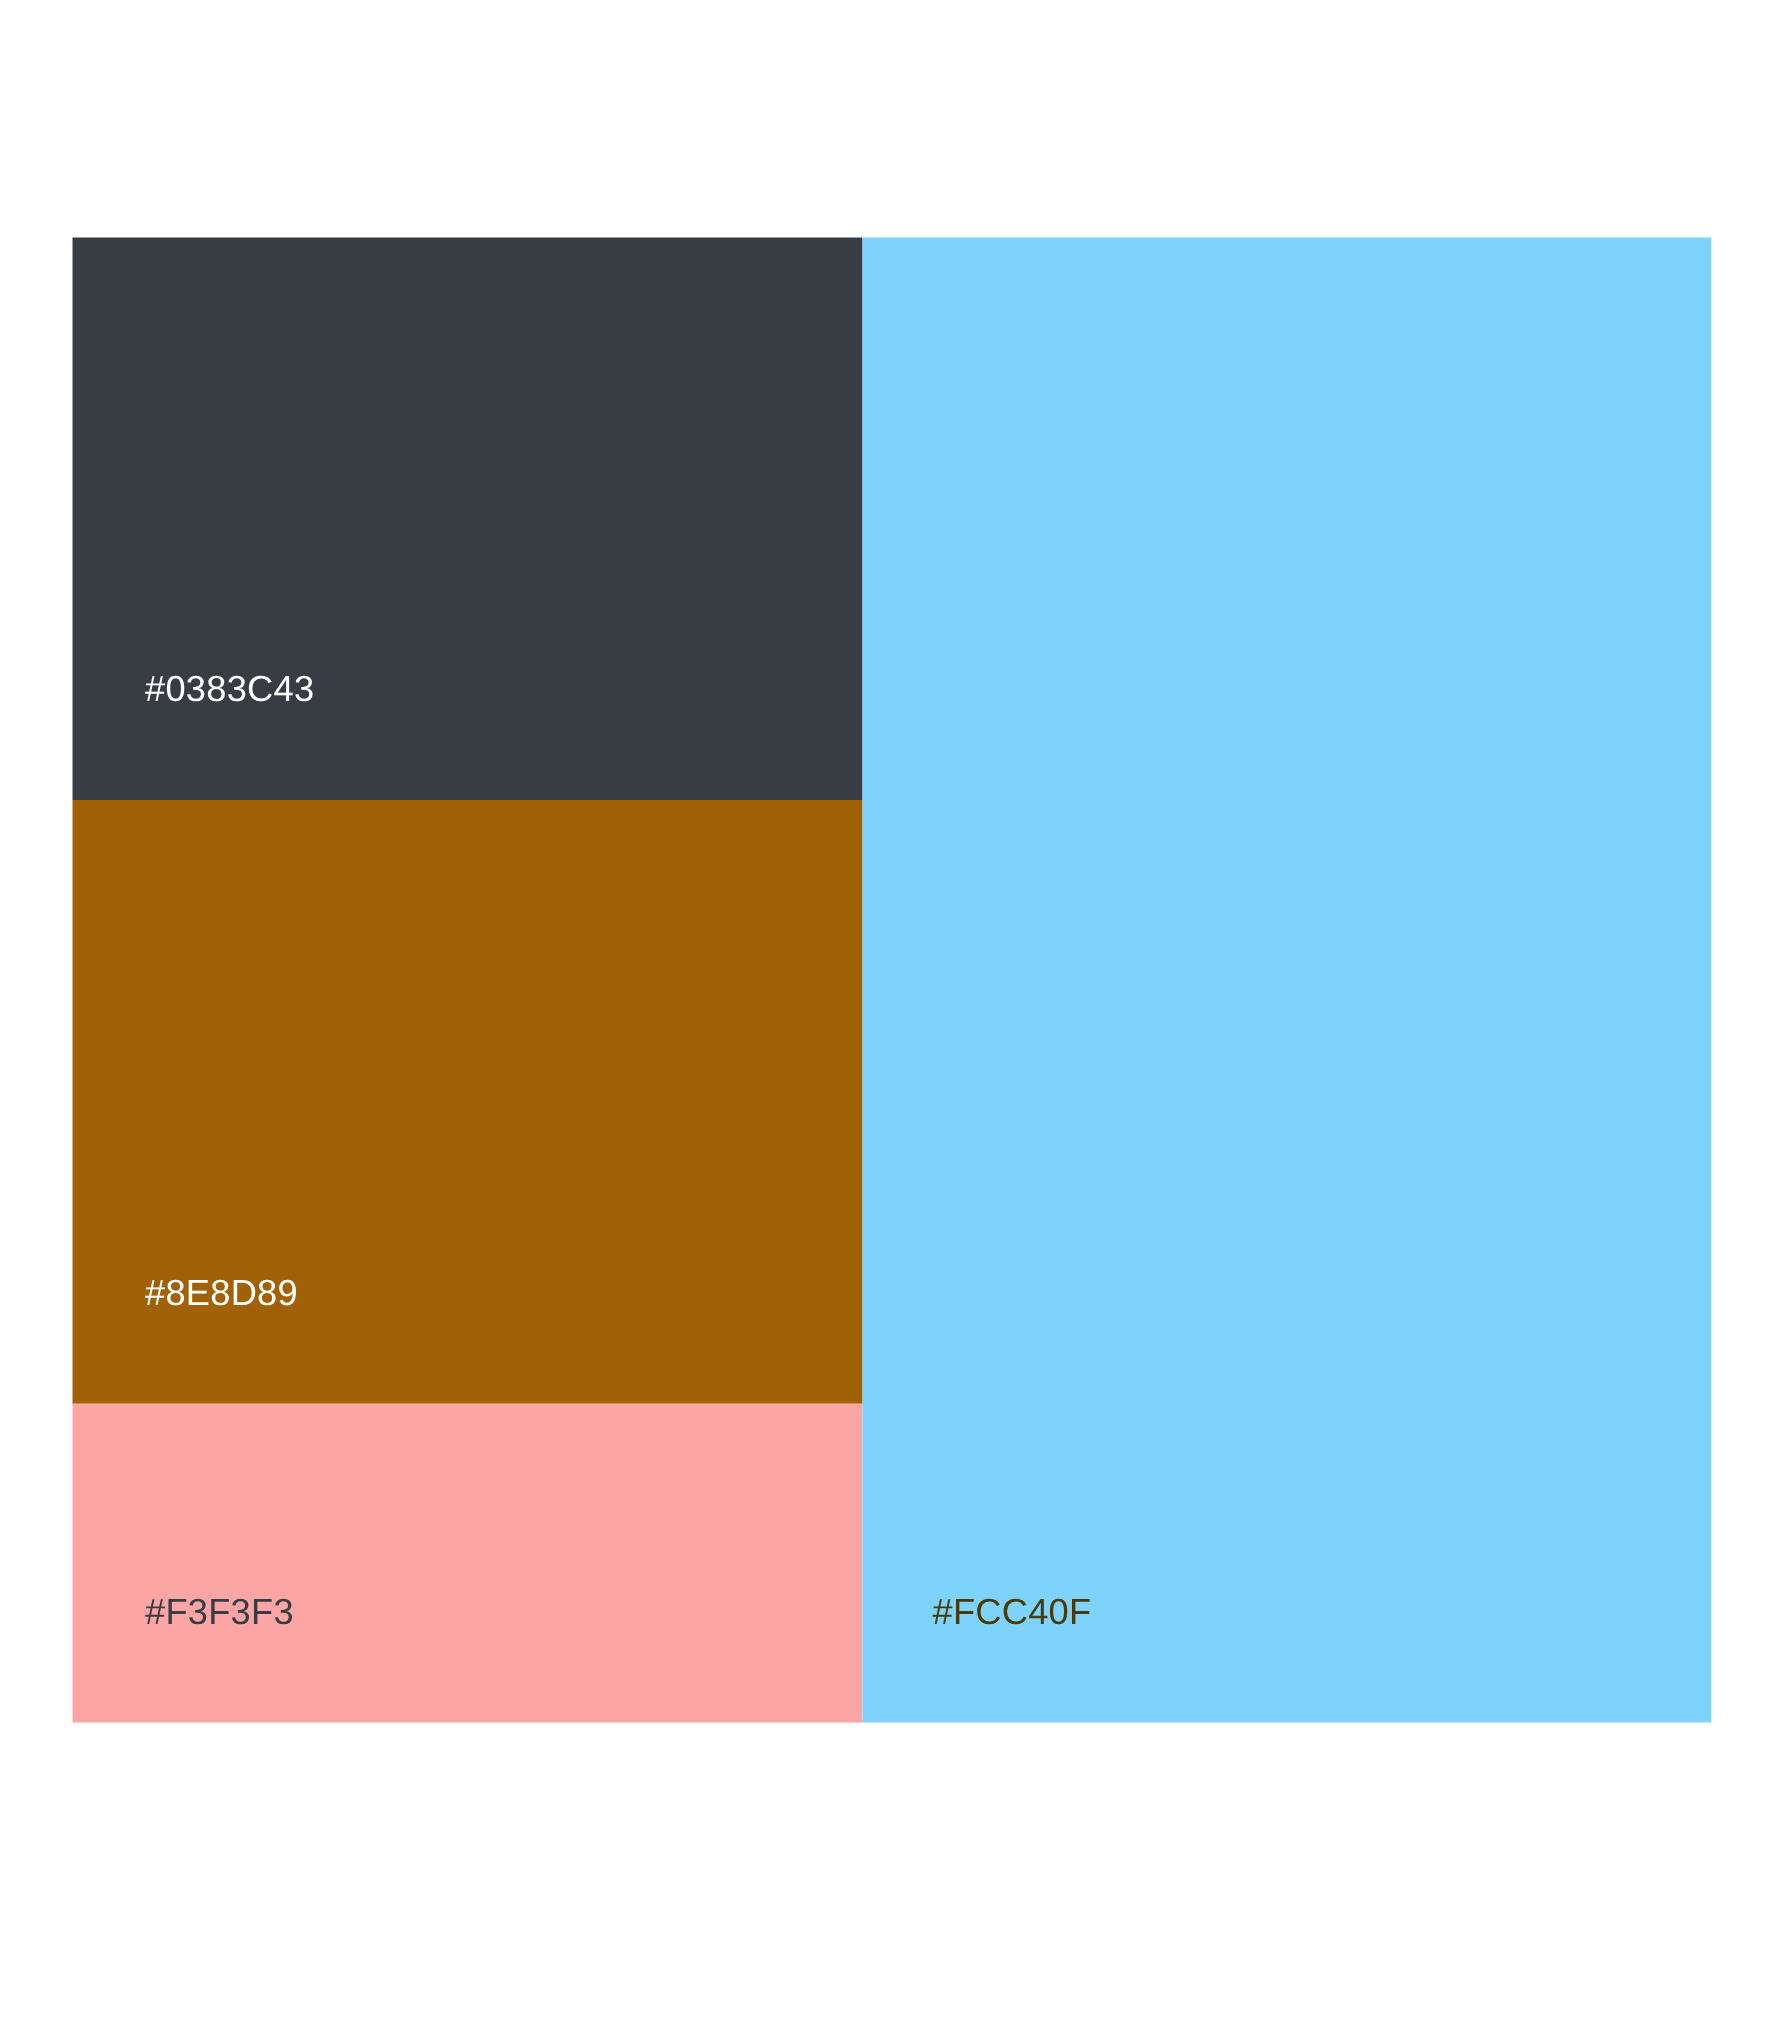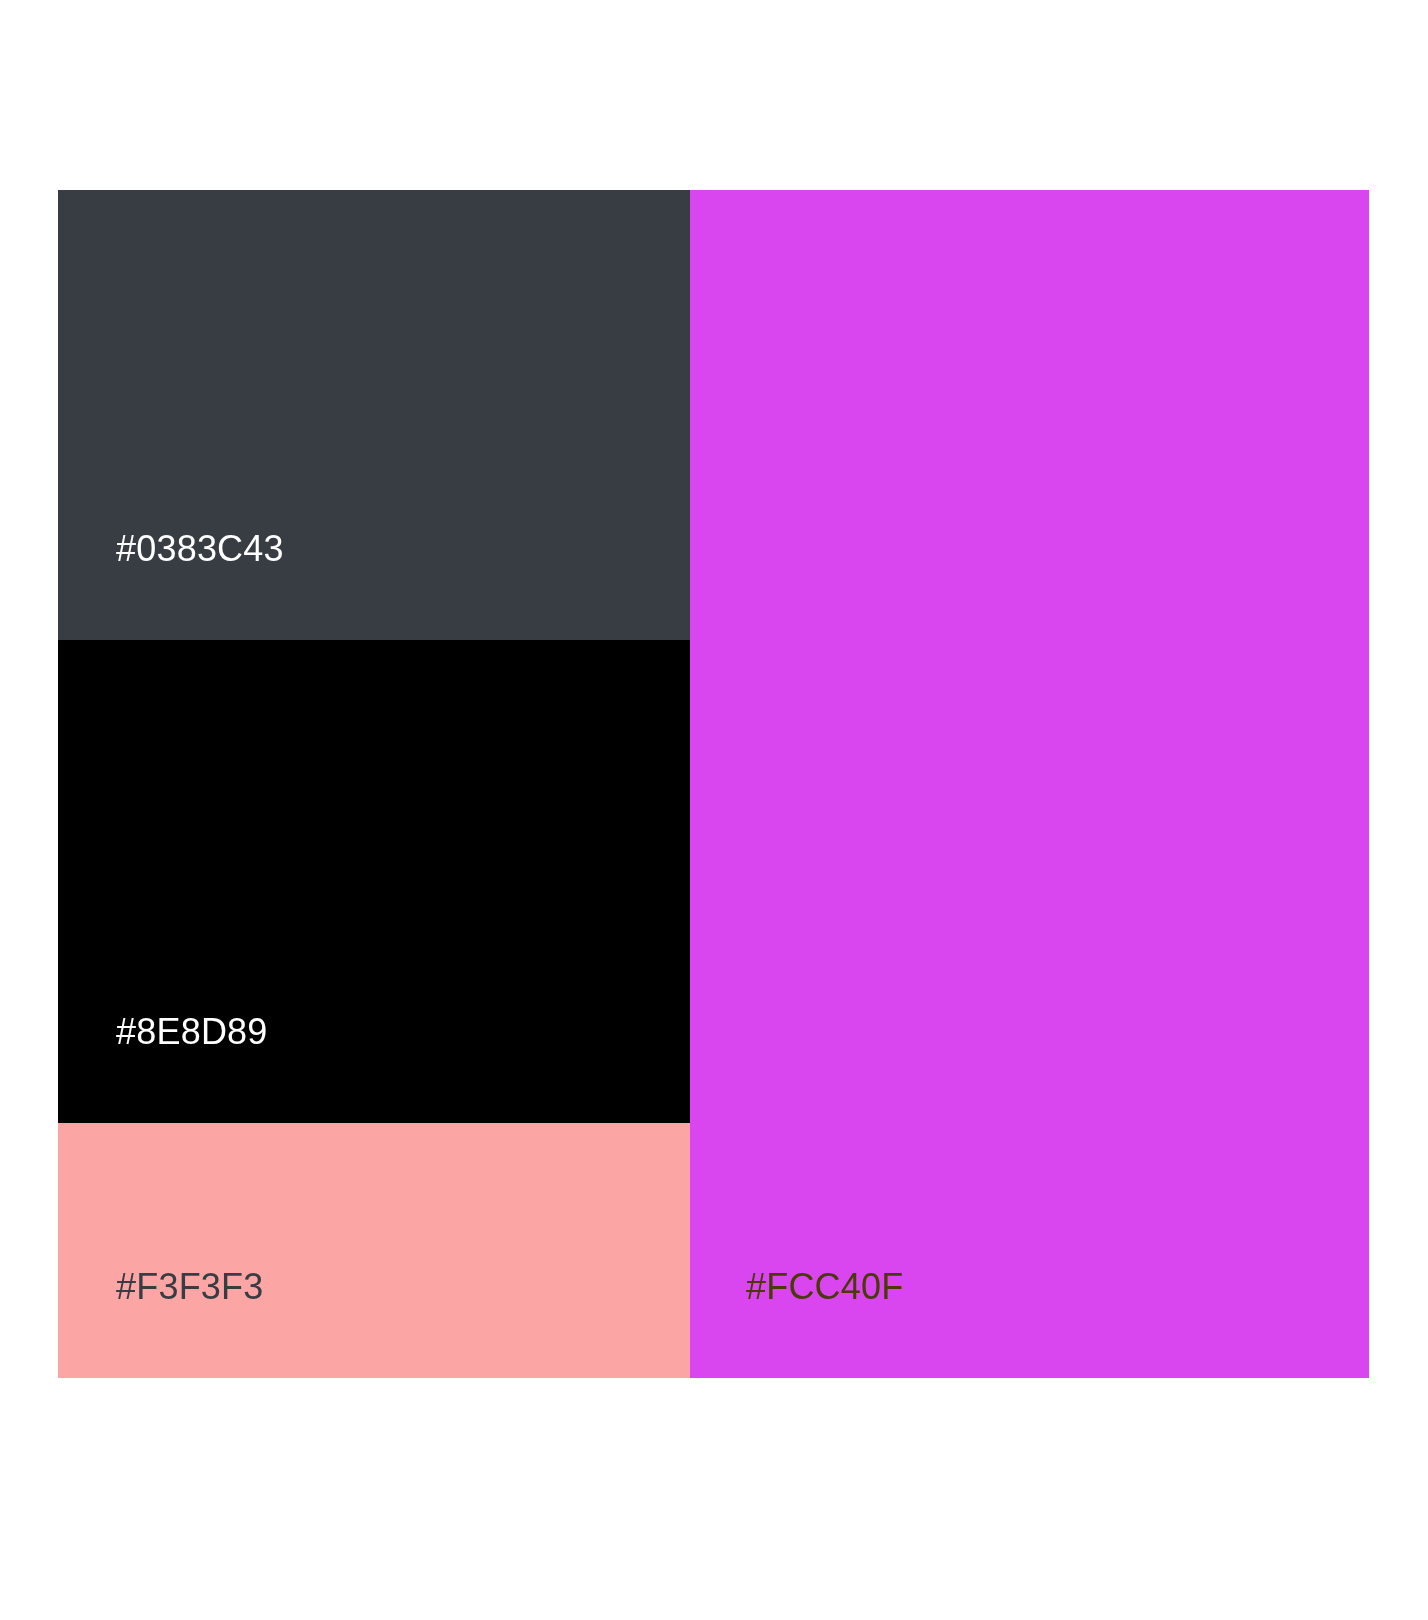--- a/index.html
+++ b/index.html
@@ -41,21 +41,21 @@
   .swatch {
     position: relative;
     width: 100%;
     box-sizing: border-box;
     display: flex;
     align-items: flex-end;
     justify-content: flex-start;
   }
 
   .swatch-label {
-    font-size: 36px;
+    font-size: 29px;
     font-weight: 400;
     letter-spacing: 0.2px;
     line-height: 1;
     padding-left: 58px;
     padding-bottom: 73px;
     white-space: nowrap;
     user-select: none;
   }
 
   
@@ -73,31 +73,31 @@
 <body style="background-color: rgb(255, 255, 255);">
 
 <div id="palette-board">
 
   <div class="palette-column" id="column-left">
 
     <div class="swatch" id="swatch-dark" style="background-color: rgb(56, 60, 67);">
       <span class="swatch-label" style="color: rgb(255, 255, 255);">#0383C43</span>
     </div>
 
-    <div class="swatch" id="swatch-gray" style="background-color: #000000;">
+    <div class="swatch" id="swatch-gray" style="background-color: #a16207;">
       <span class="swatch-label" style="color: rgb(255, 255, 255);">#8E8D89</span>
     </div>
 
     <div class="swatch" id="swatch-light" style="background-color: #fca5a5;">
       <span class="swatch-label" style="color: rgb(56, 60, 67);">#F3F3F3</span>
     </div>
 
   </div>
 
   <div class="palette-column" id="column-right">
 
-    <div class="swatch" id="swatch-yellow" style="background-color: #d946ef;">
+    <div class="swatch" id="swatch-yellow" style="background-color: #7dd3fc;">
       <span class="swatch-label" style="color: rgb(74, 58, 8);">#FCC40F</span>
     </div>
 
   </div>
 
 </div>
 
 </body></html>

